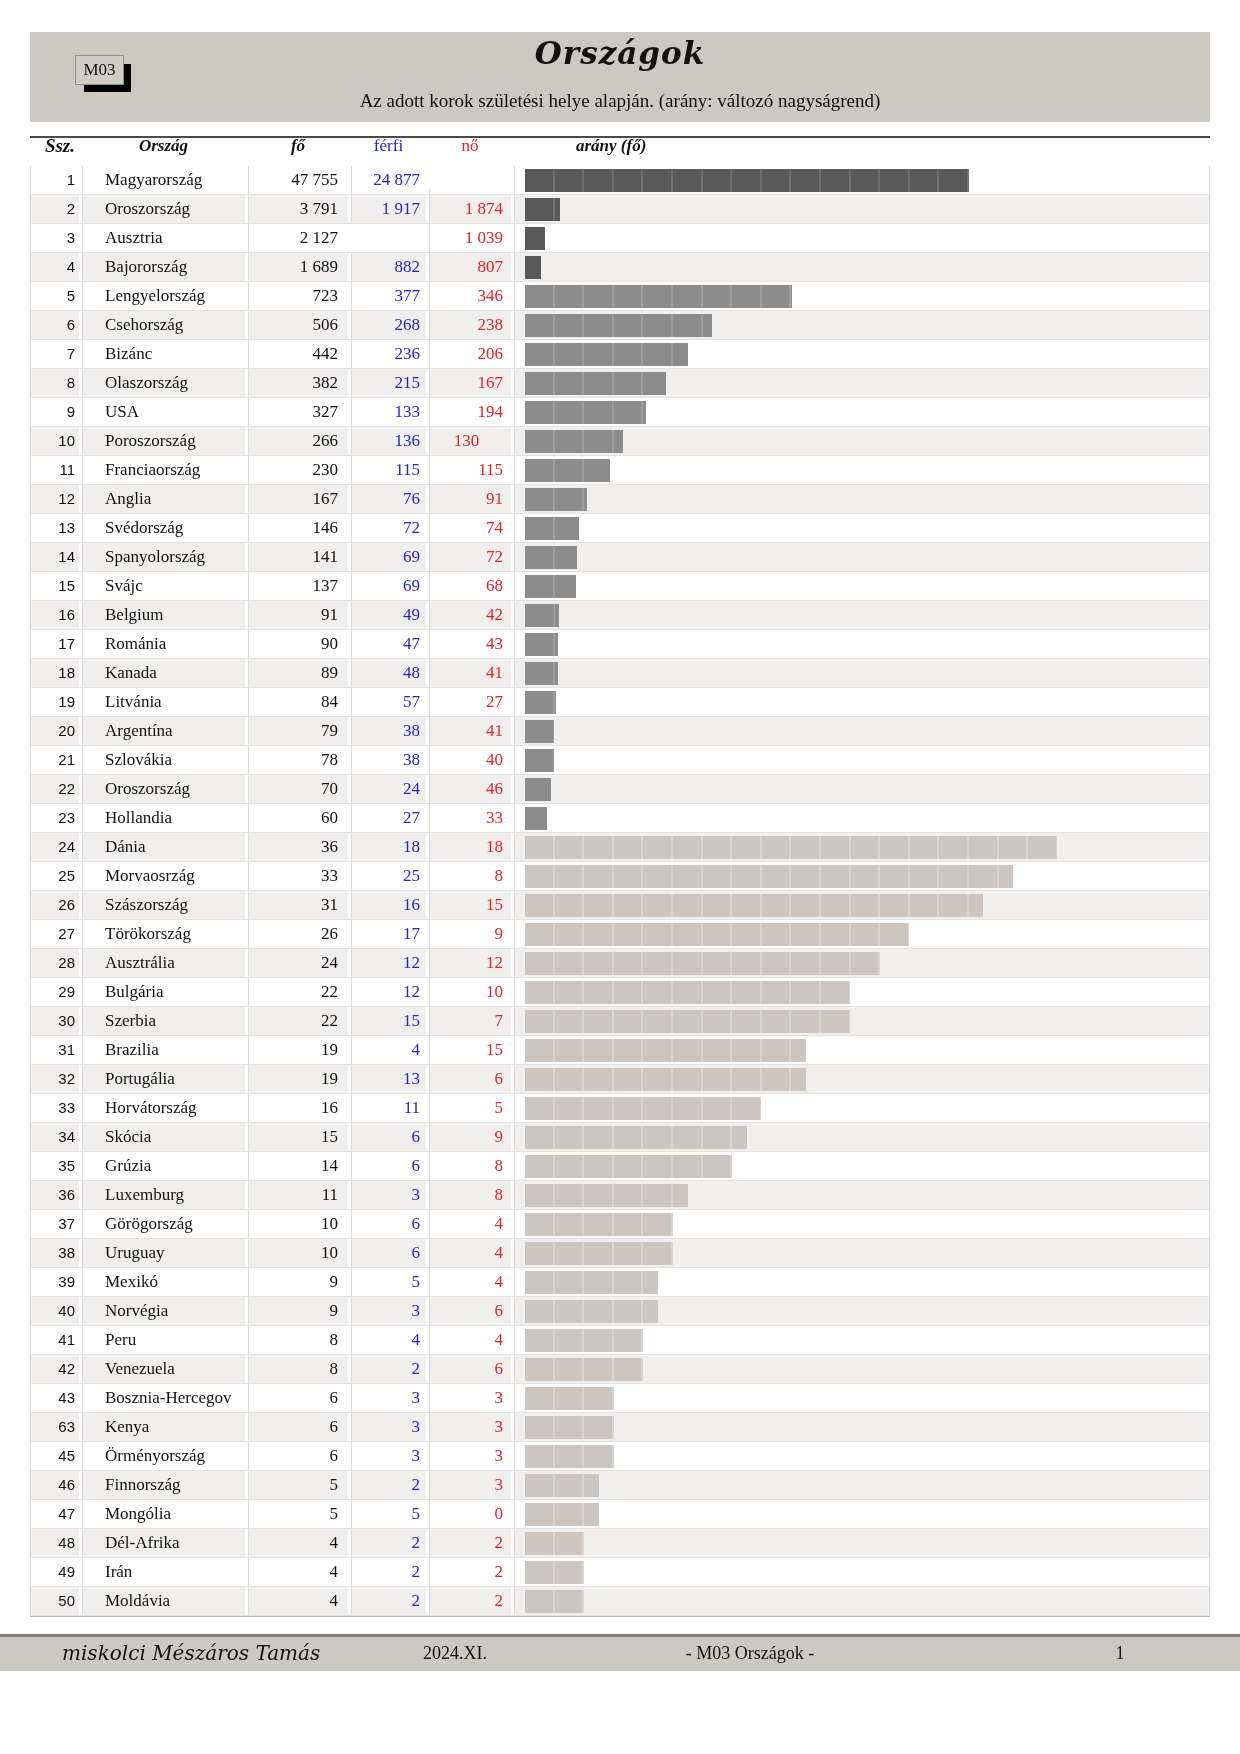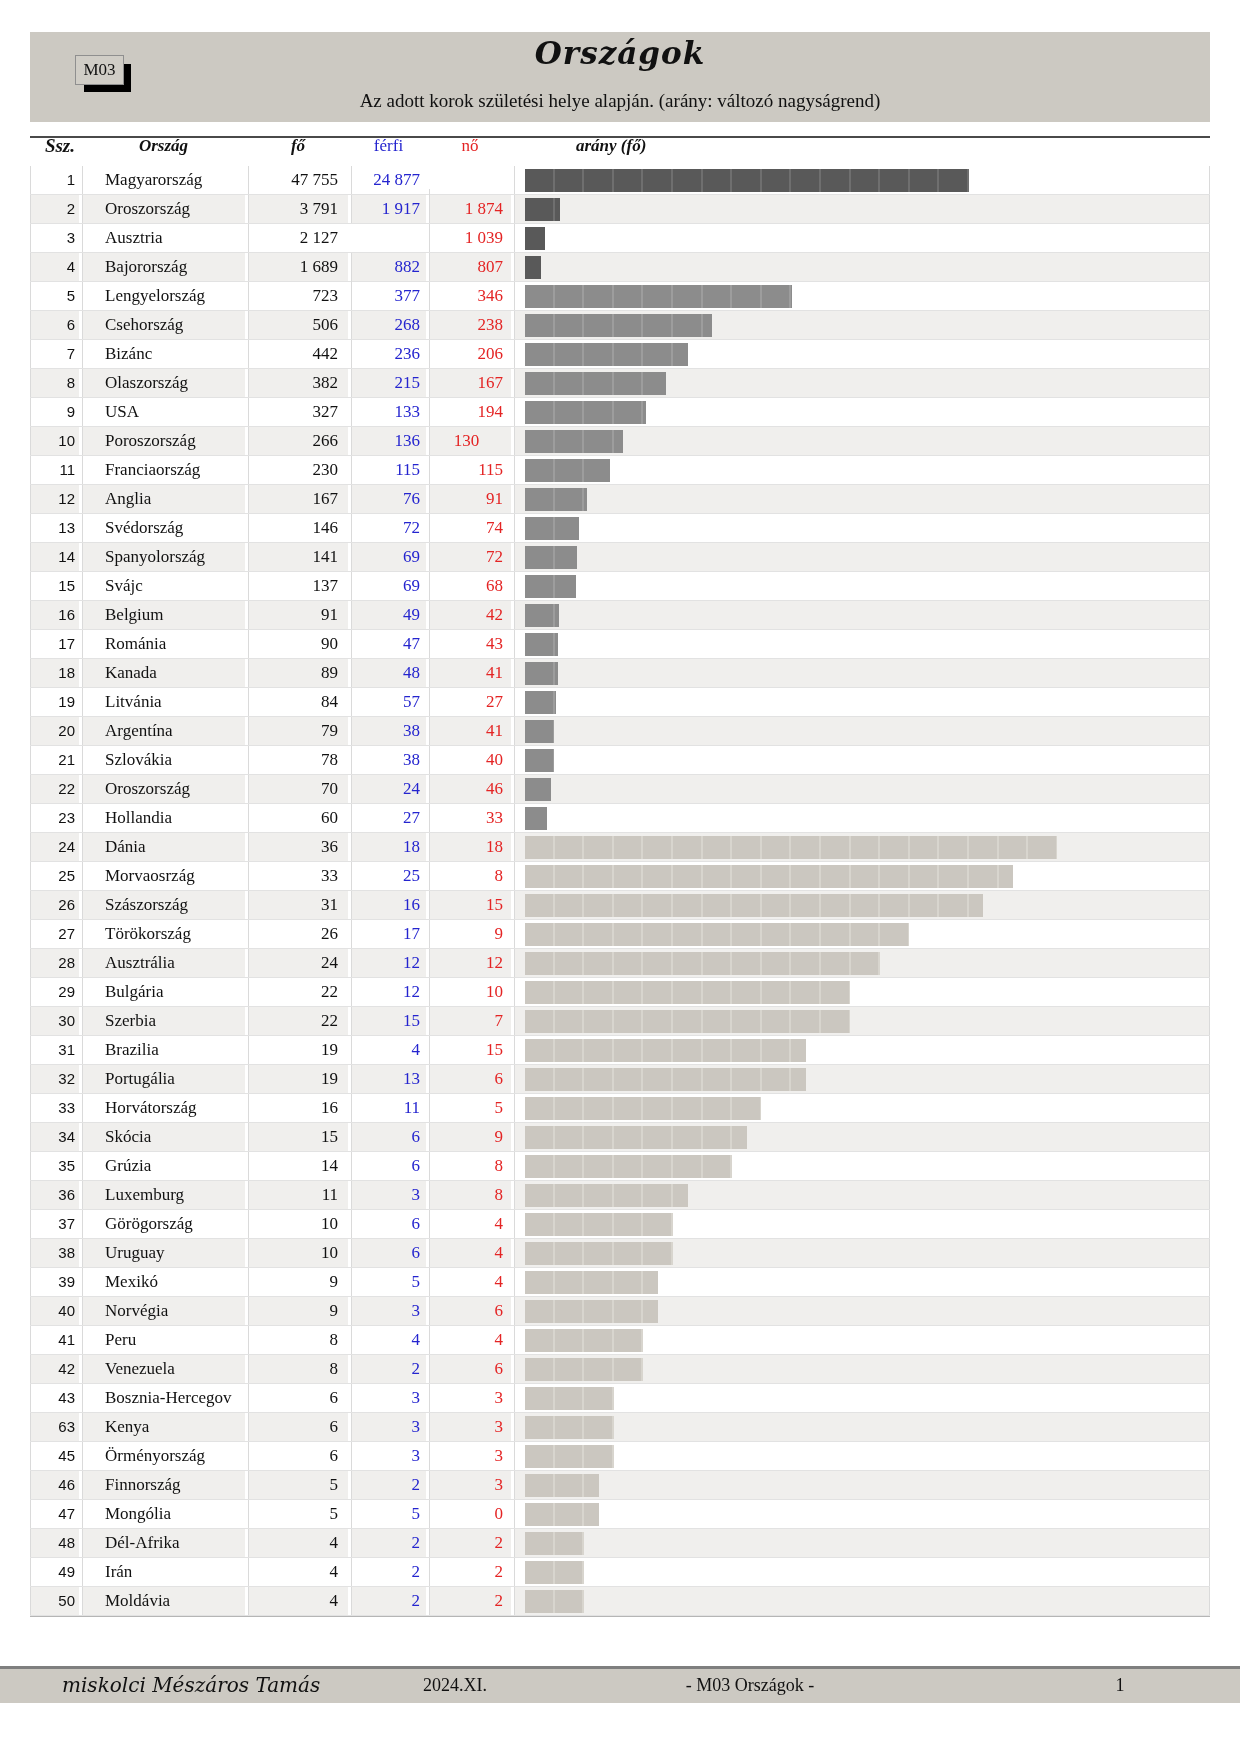--- a/index.html
+++ b/index.html
@@ -39,21 +39,21 @@
   .thead .col-fo,.thead .col-ferfi,.thead .col-no,.thead .col-country{text-align:center;padding:0;}
   .thead .col-arany{text-align:left;padding-left:62px;}
 
   .bar{height:23px;margin-top:3px;}
   .bar.g1{background:repeating-linear-gradient(to right,#595959 0 27.6px,#6f6f6f 27.6px 29.6px);}
   .bar.g2{background:repeating-linear-gradient(to right,#8c8c8c 0 27.6px,#9d9d9d 27.6px 29.6px);}
   .bar.g3{background:repeating-linear-gradient(to right,#cbc7c0 0 27.6px,#d8d5ce 27.6px 29.6px);}
 
   
   .footer{position:absolute;left:0;top:1634px;width:1240px;height:34px;background:#ccc9c2;
-          border-top:3px solid #7f7f7f;font-size:18px;line-height:32px;margin-top:32px;}
+          border-top:3px solid #7f7f7f;font-size:18px;line-height:32px;}
   .f-author{position:absolute;left:62px;top:0;font-style:italic;
             font-family:"DejaVu Serif", serif;font-size:20px;}
   .f-date{position:absolute;left:380px;width:150px;text-align:center;top:0;}
   .f-center{position:absolute;left:630px;width:240px;text-align:center;top:0;}
   .f-page{position:absolute;left:1100px;width:40px;text-align:center;top:0;}
 </style>
 </head>
 <body>
 
 <div class="page">

